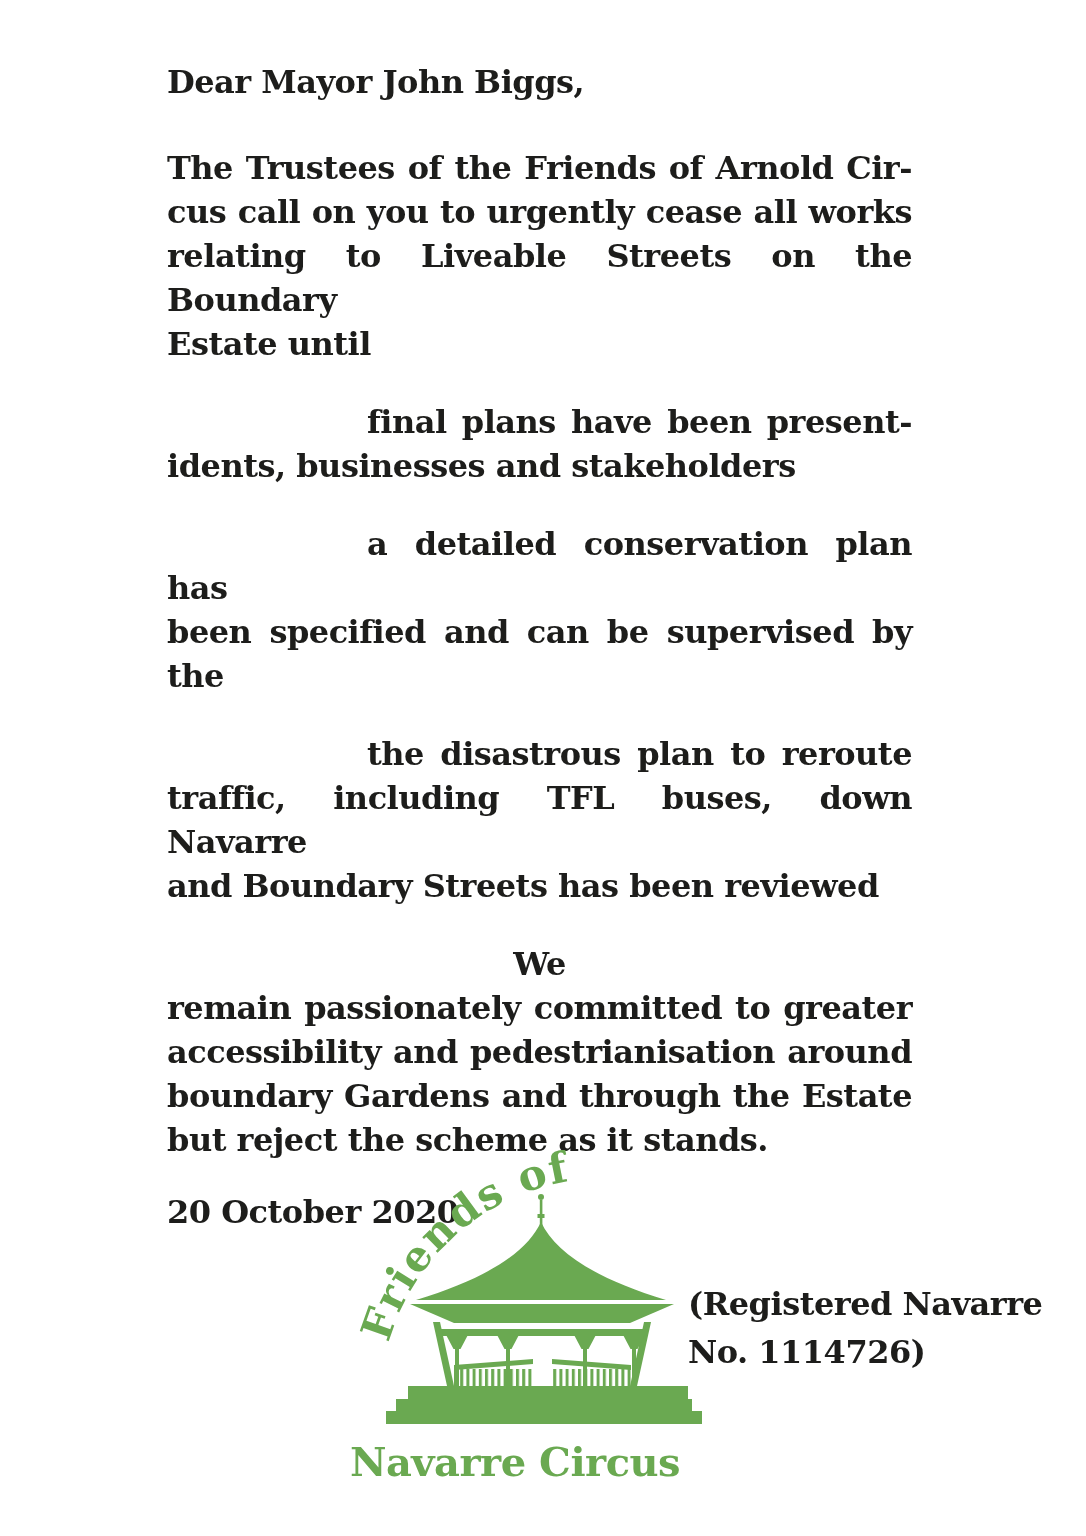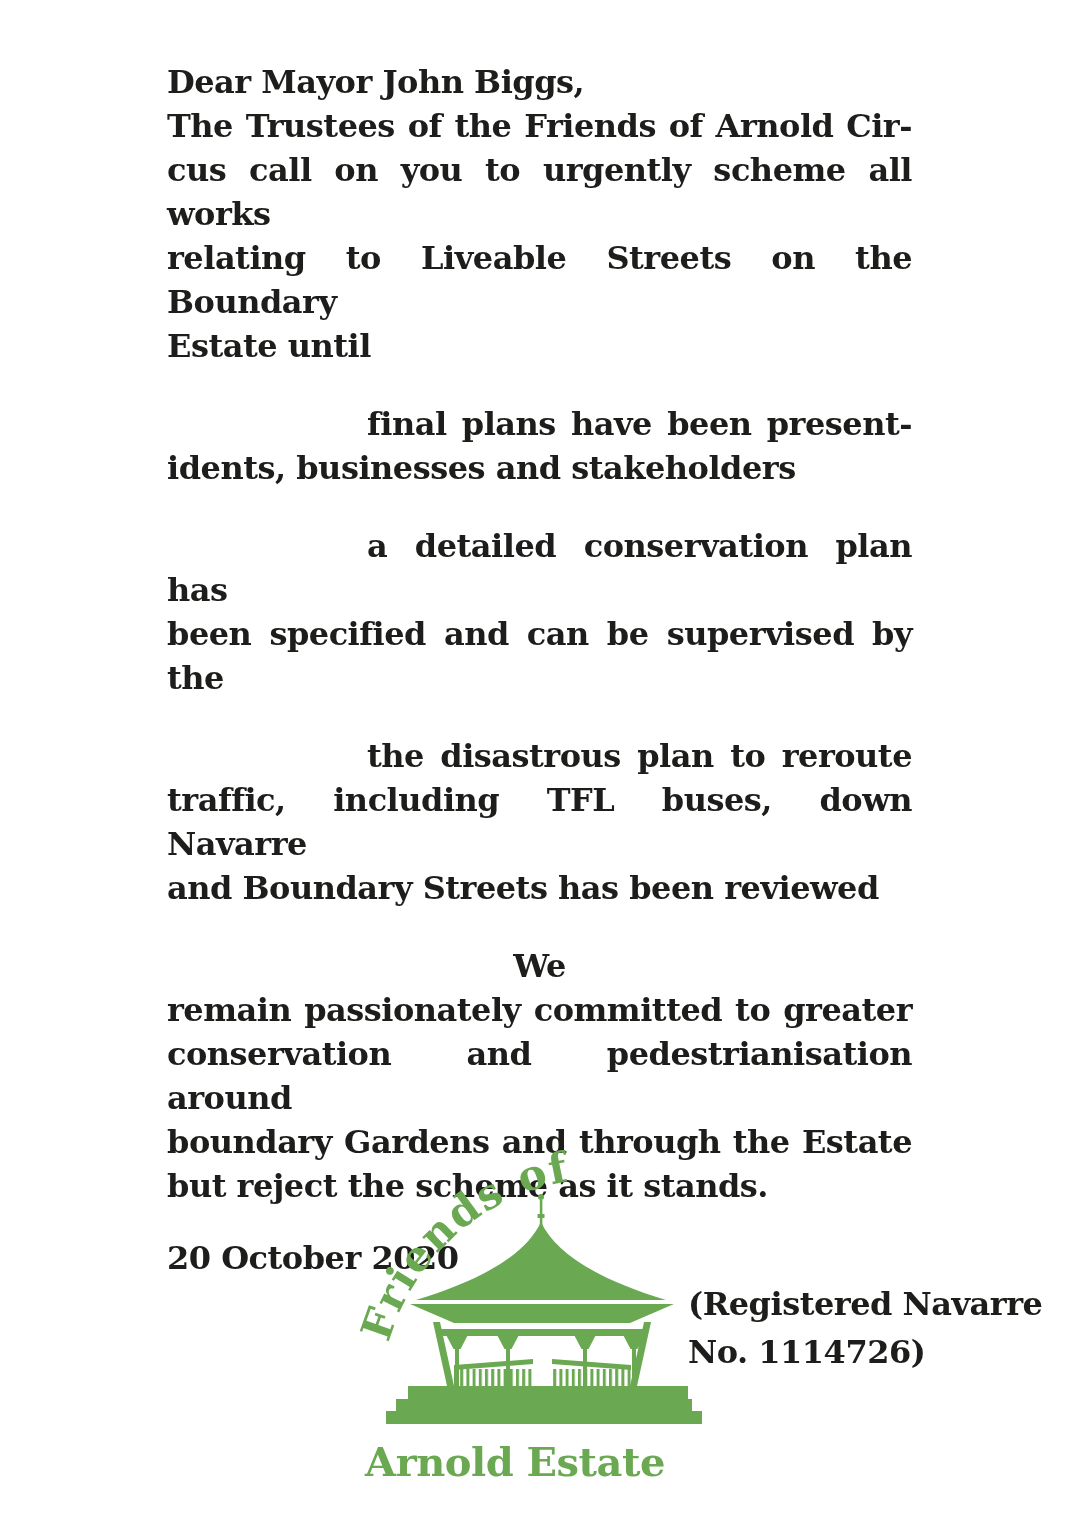--- a/index.html
+++ b/index.html
@@ -16,21 +16,21 @@
   .letter {
     position: absolute;
     left: 167px; top: 60px; width: 745px;
     font-size: 32px; line-height: 44px;
     letter-spacing: -0.5px;
   }
   .line { text-align: justify; text-align-last: justify; }
   .line.last { text-align-last: left; }
   .line.indent { text-indent: 200px; }
   .line.center { text-align: left; text-align-last: center; }
-  .salutation { text-align: right; }
+  .salutation { margin-bottom: 42px; text-align: right; }
   .para + .para { margin-top: 34px; }
   .date { margin-top: 28px; text-align: left; }
   .charity {
     position: absolute;
     left: 688px; top: 1280px; width: 370px;
     font-size: 32px; line-height: 48px;
     letter-spacing: -0.5px;
   }
   .logo-svg { position: absolute; left: 330px; top: 1150px; }
   .g { fill: var(--green, #6aa951); }
@@ -52,41 +52,41 @@
   }
 </style>
 </head>
 <body>
 
 <div class="letter">
   <div class="line last salutation">Dear Mayor John Biggs,</div>
   <div>
       <div class="para">
         <div class="line">The Trustees of the Friends of Arnold Cir-</div>
-        <div class="line">cus call on you to urgently scheme all works</div>
+        <div class="line">cus call on you to urgently cease all works</div>
         <div class="line">relating to Liveable Streets on the Boundary</div>
         <div class="line last">Estate until</div>
       </div>
       <div class="para">
         <div class="line indent">final plans have been present-</div>
         <div class="line last">idents, businesses and stakeholders</div>
       </div>
       <div class="para">
         <div class="line indent">a detailed conservation plan has</div>
         <div class="line">been specified and can be supervised by the</div>
       </div>
       <div class="para">
         <div class="line indent">the disastrous plan to reroute</div>
         <div class="line">traffic, including TFL buses, down Navarre</div>
         <div class="line last">and Boundary Streets has been reviewed</div>
       </div>
       <div class="para">
         <div class="line center">We</div>
         <div class="line">remain passionately committed to greater</div>
-        <div class="line">conservation and pedestrianisation around</div>
+        <div class="line">accessibility and pedestrianisation around</div>
         <div class="line">boundary Gardens and through the Estate</div>
         <div class="line last">but reject the scheme as it stands.</div>
       </div>
     </div>
   <div class="line last date para">20 October 2020</div>
 </div>
 
 <svg class="logo-svg" width="440" height="300" viewBox="0 0 440 300" xmlns="http://www.w3.org/2000/svg" xmlns:xlink="http://www.w3.org/1999/xlink" role="img">
   <defs>
     <pattern id="slats" width="6.2" height="20" patternUnits="userSpaceOnUse">
@@ -132,18 +132,18 @@
     <rect x="222" y="219" width="79" height="17" fill="url(#slats)"></rect>
   </g>
 
   <g>
     <rect class="g" x="78" y="236" width="280" height="13"></rect>
     <rect class="g" x="66" y="249" width="296" height="12"></rect>
     <rect class="g" x="56" y="261" width="316" height="13"></rect>
   </g>
 </svg>
 
-<div class="wordmark">Arnold Estate</div>
+<div class="wordmark">Navarre Circus</div>
 
 <div class="charity">
   <div>(Registered Navarre</div>
   <div>No. 1114726)</div>
 </div>
 
 </body></html>

